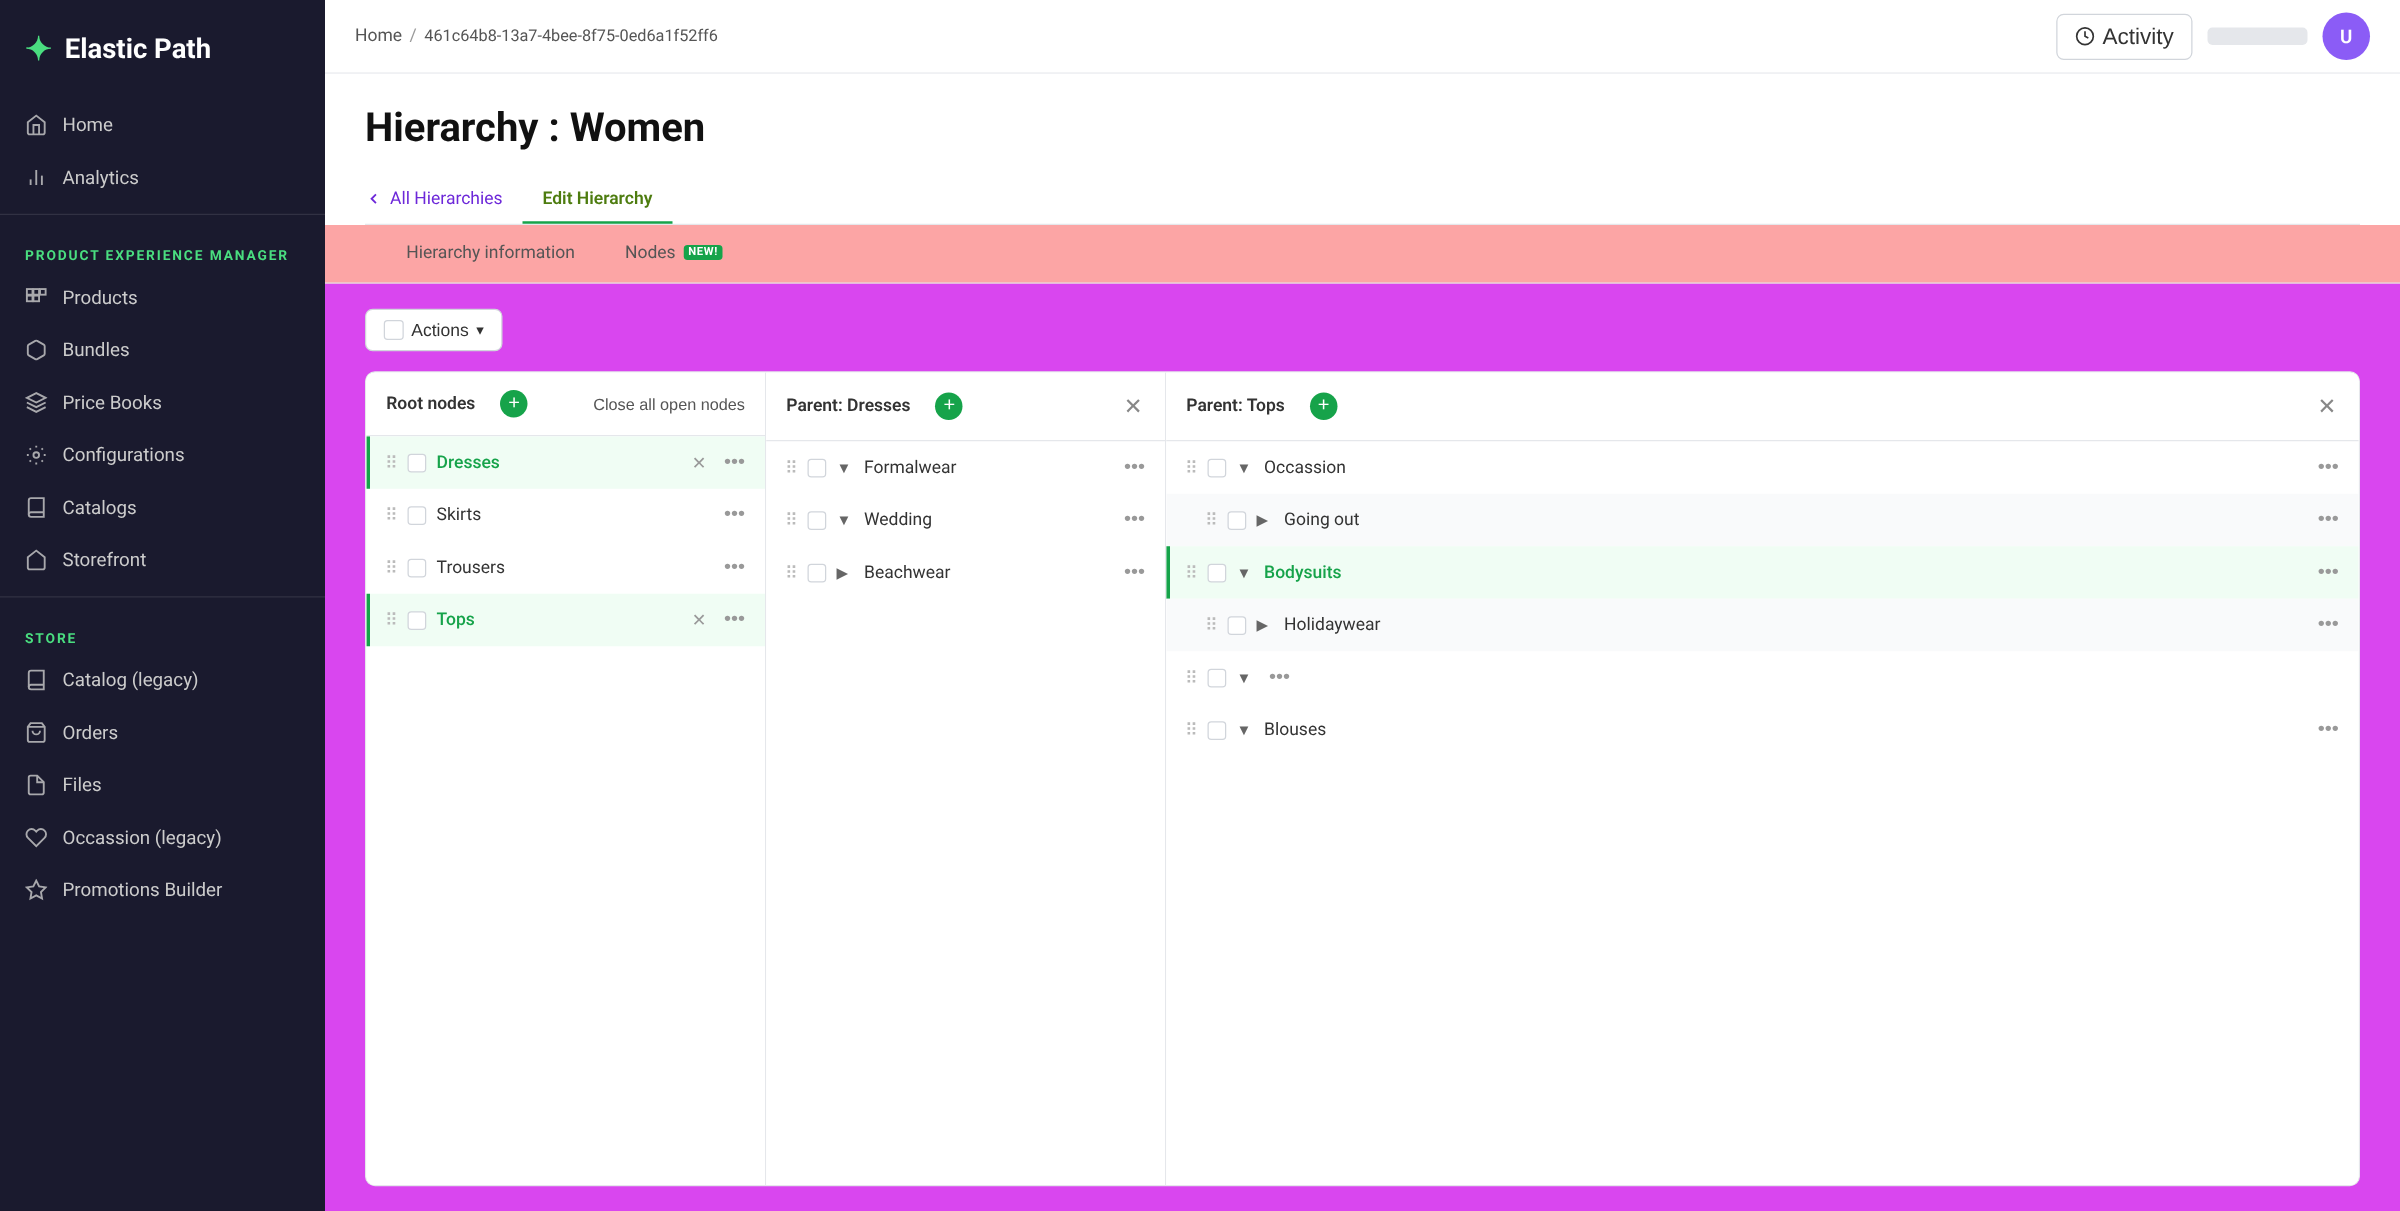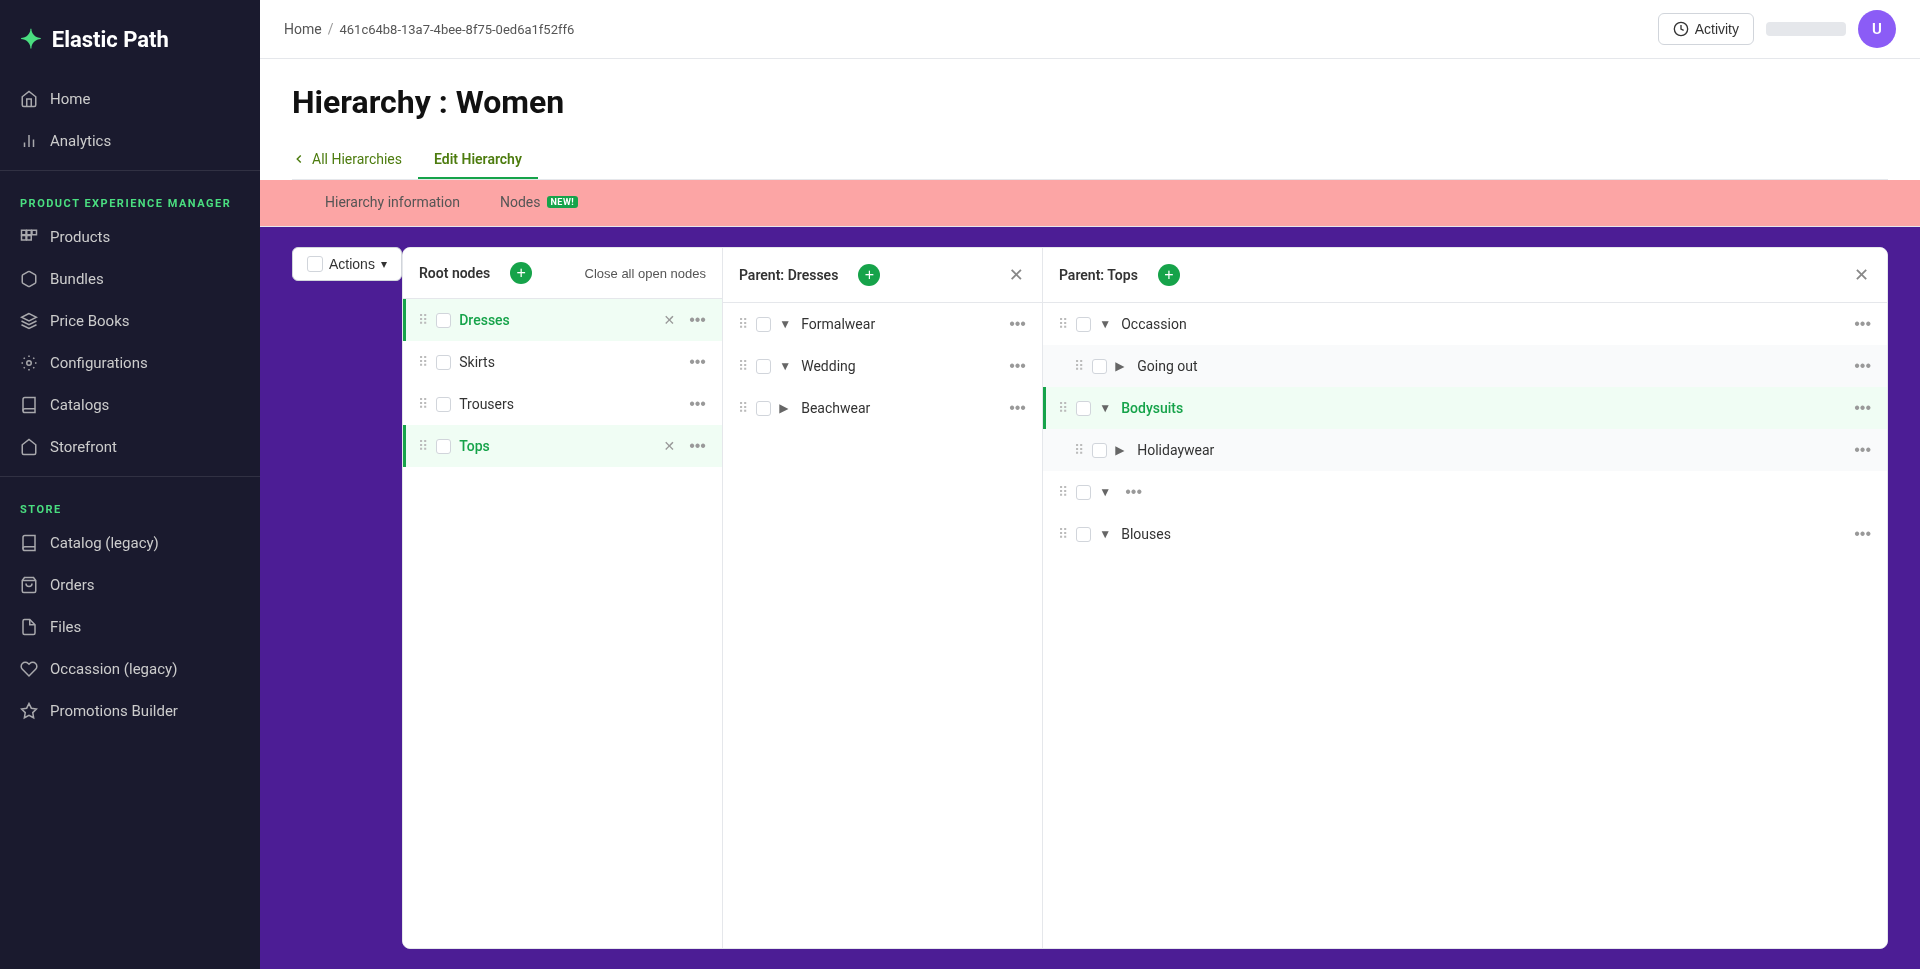--- a/index.html
+++ b/index.html
@@ -82,21 +82,21 @@
       align-items: center;
       gap: 12px;
     }
     .activity-btn {
       display: flex;
       align-items: center;
       gap: 6px;
       border: 1.5px solid #d1d5db;
       border-radius: 6px;
       padding: 7px 14px;
-      font-size: 14px;
+      font-size: 18px;
       cursor: pointer;
       background: #fff;
       color: #333;
     }
     .avatar {
       width: 38px;
       height: 38px;
       border-radius: 50%;
       background: #8b5cf6;
       display: flex;
@@ -132,21 +132,21 @@
       display: flex;
       align-items: center;
       gap: 0;
       border-bottom: 1px solid #e5e7eb;
     }
     .tab-back {
       display: flex;
       align-items: center;
       gap: 6px;
       font-size: 14px;
-      color: #4d7c0f;
+      color: #6d28d9;
       cursor: pointer;
       padding: 10px 16px 10px 0;
       border-bottom: 2px solid transparent;
     }
     .tab {
       font-size: 14px;
       padding: 10px 16px;
       cursor: pointer;
       border-bottom: 2px solid transparent;
       color: #555;
@@ -186,22 +186,23 @@
       border-radius: 3px;
       padding: 1px 4px;
       letter-spacing: 0.5px;
     }
 
     
     .content-area {
       flex: 1;
       overflow: hidden;
       display: flex;
+      flex-direction: column;
       padding: 20px 32px;
-      background: #4c1d95;
+      background: #d946ef;
     }
 
     
     .actions-bar {
       margin-bottom: 16px;
     }
     .actions-btn {
       display: flex;
       align-items: center;
       gap: 6px;

